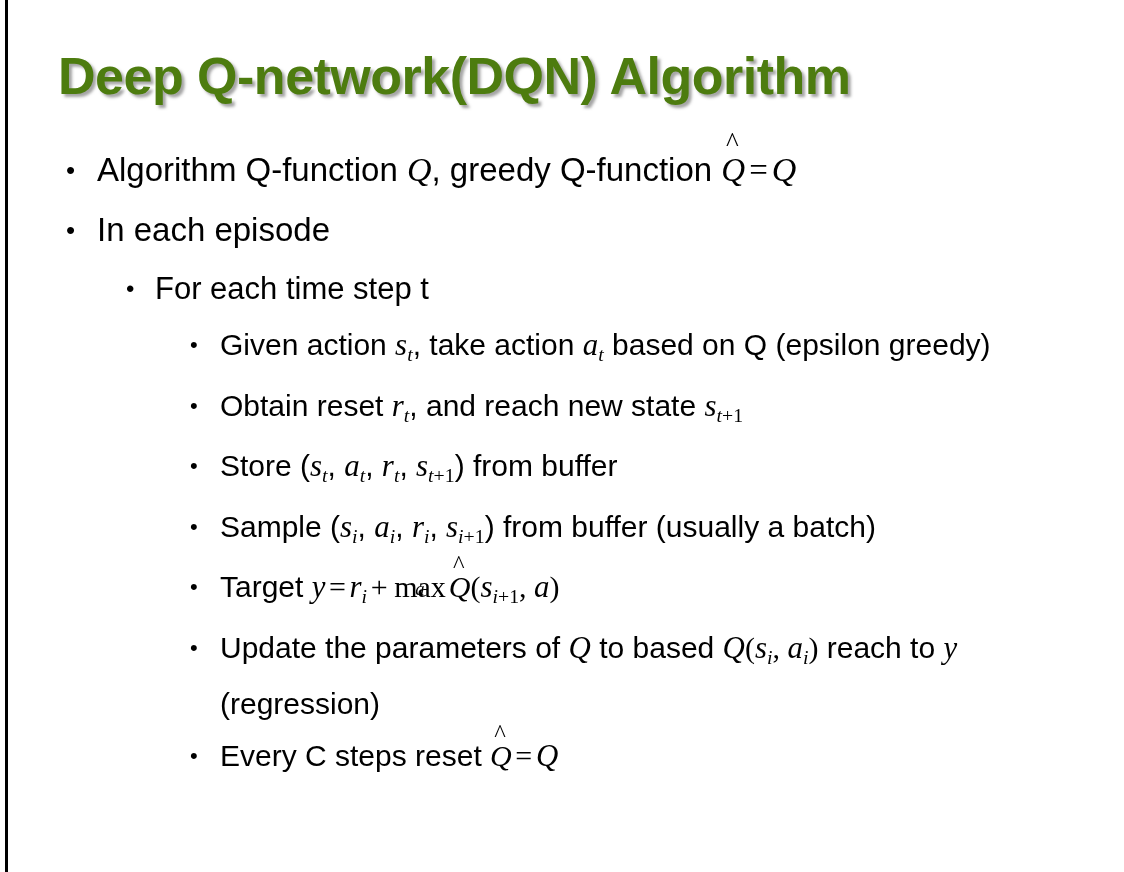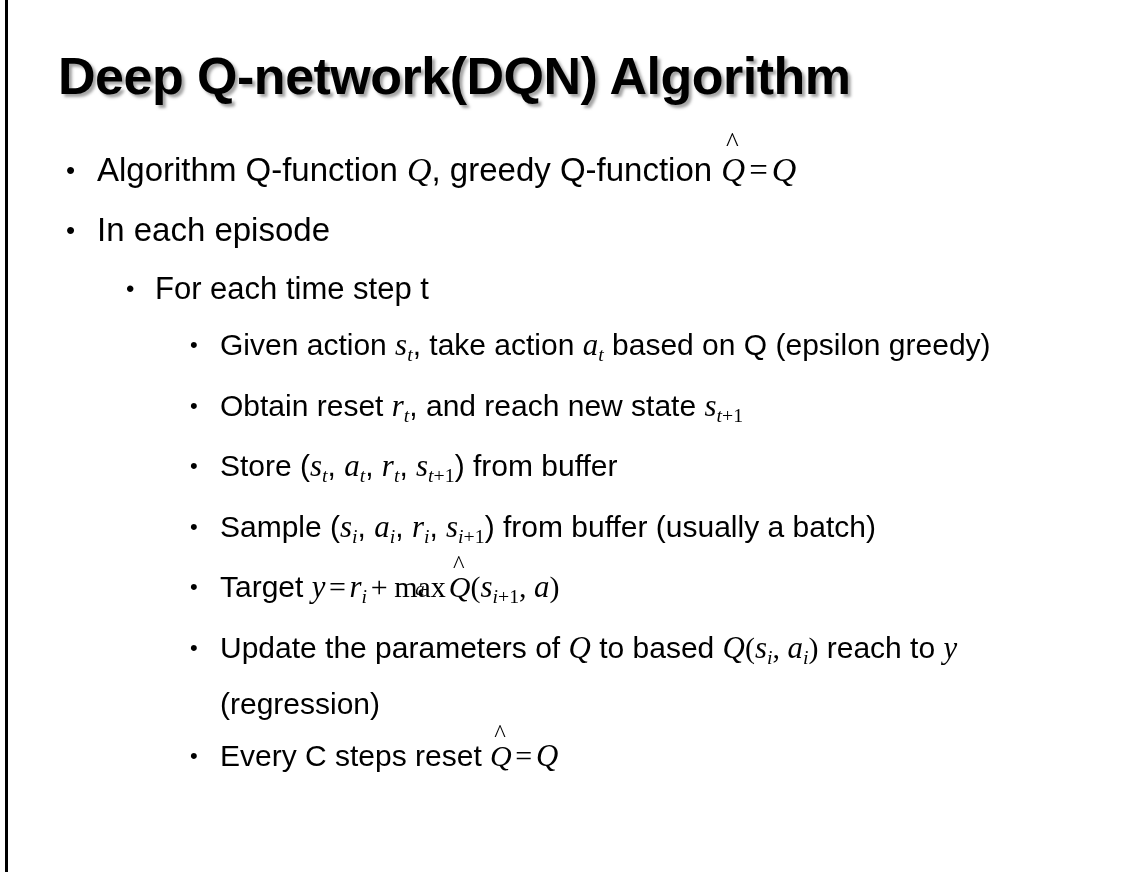--- a/index.html
+++ b/index.html
@@ -40,21 +40,21 @@
   .slide-title {
     position: absolute;
     left: 58px;
     top: 48px;
     width: 1030px;
     font-family: "Liberation Sans", sans-serif;
     font-size: 52px;
     font-weight: 700;
     letter-spacing: -0.5px;
     line-height: 1.1;
-    color: #000000;
+    color: #4d7c0f;
     text-shadow: 3px 3px 3px rgba(90,90,90,0.55);
     white-space: nowrap;
   }
 
   
   .body {
     position: absolute;
     left: 0;
     top: 140px;
     width: 1124px;

